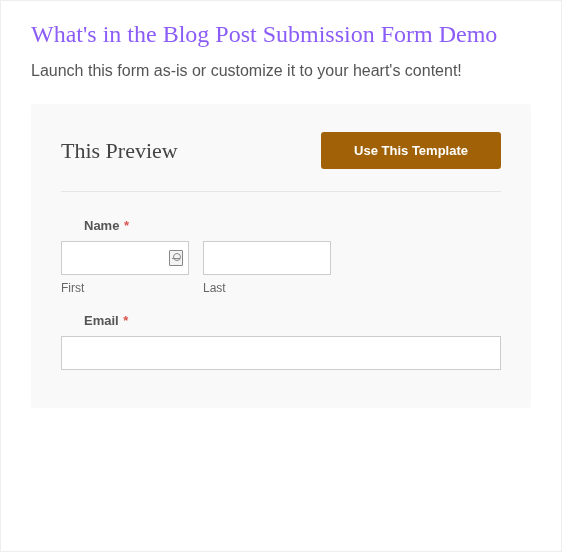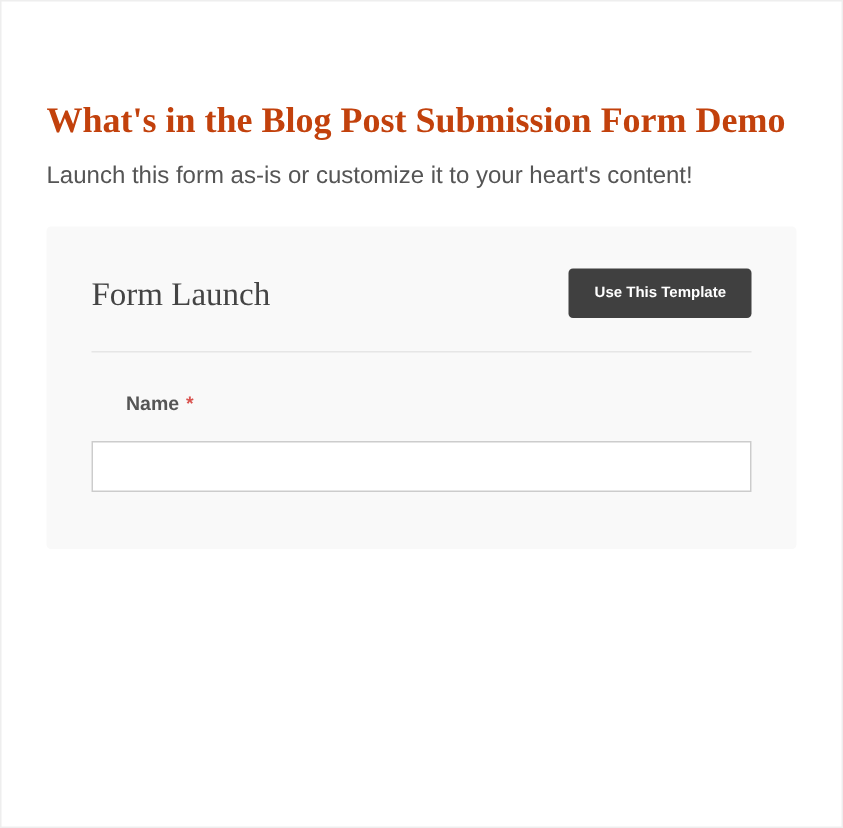--- a/index.html
+++ b/index.html
@@ -15,25 +15,24 @@
     border: 1px solid #eee;
     padding: 0;
     width: 562px;
     height: 552px;
   }
   .inner-wrap {
     padding: 20px 30px 0 30px;
   }
   h1.page-title {
     font-size: 24px;
-    font-weight: 700;
-    color: #c2410c;
+    font-weight: 400;
+    color: #8b5cf6;
     margin-bottom: 14px;
     font-family: Georgia, 'Times New Roman', serif;
-    margin-top: 47px;
   }
   p.subtitle {
     font-size: 16px;
     color: #555;
     margin-bottom: 24px;
   }
   .preview-box {
     background: #f9f9f9;
     border-radius: 3px;
     padding: 28px 30px 20px 30px;
@@ -46,27 +45,27 @@
     border-bottom: 1px solid #e6e6e6;
     margin-bottom: 26px;
   }
   .preview-title {
     font-size: 22px;
     font-weight: 400;
     color: #444;
     font-family: Georgia, 'Times New Roman', serif;
   }
   .use-btn {
-    background: #404040;
+    background: #a16207;
     color: #fff;
     border: none;
     border-radius: 3px;
-    font-size: 10px;
+    font-size: 13px;
     font-weight: 600;
-    padding: 11px 17px;
+    padding: 11px 33px;
     cursor: pointer;
   }
   .field-group { margin-bottom: 18px; }
   .field-label {
     font-size: 13px;
     font-weight: 700;
     color: #555;
     display: block;
     margin-bottom: 8px;
     padding-left: 23px;
@@ -139,31 +138,48 @@
 
 <div class="outer">
   <div class="inner-wrap">
 
     <h1 class="page-title">What's in the Blog Post Submission Form Demo</h1>
     <p class="subtitle">Launch this form as-is or customize it to your heart's content!</p>
 
     <div class="preview-box">
 
       <div class="preview-header">
-        <div class="preview-title">Form Launch</div>
+        <div class="preview-title">This Preview</div>
         <button class="use-btn">Use This Template</button>
       </div>
 
       <div class="field-group">
         <label class="field-label">
           <span>Name</span>
           <span class="req">*</span>
         </label>
+        <div class="name-row">
+          <div class="name-col">
+            <div class="first-input-wrap">
+              <input type="text" value="" style="">
+              <span class="contact-icon"></span>
+            </div>
+            <span class="sub-label">First</span>
+          </div>
+          <div class="name-col">
+            <input type="text" value="" style="">
+            <span class="sub-label">Last</span>
+          </div>
+        </div>
       </div>
 
       <div class="field-group">
+        <label class="field-label">
+          <span>Email</span>
+          <span class="req">*</span>
+        </label>
         <input type="email" class="email-input" value="" style="">
       </div>
 
 
     </div>
   </div>
 </div>
 
 </body></html>

